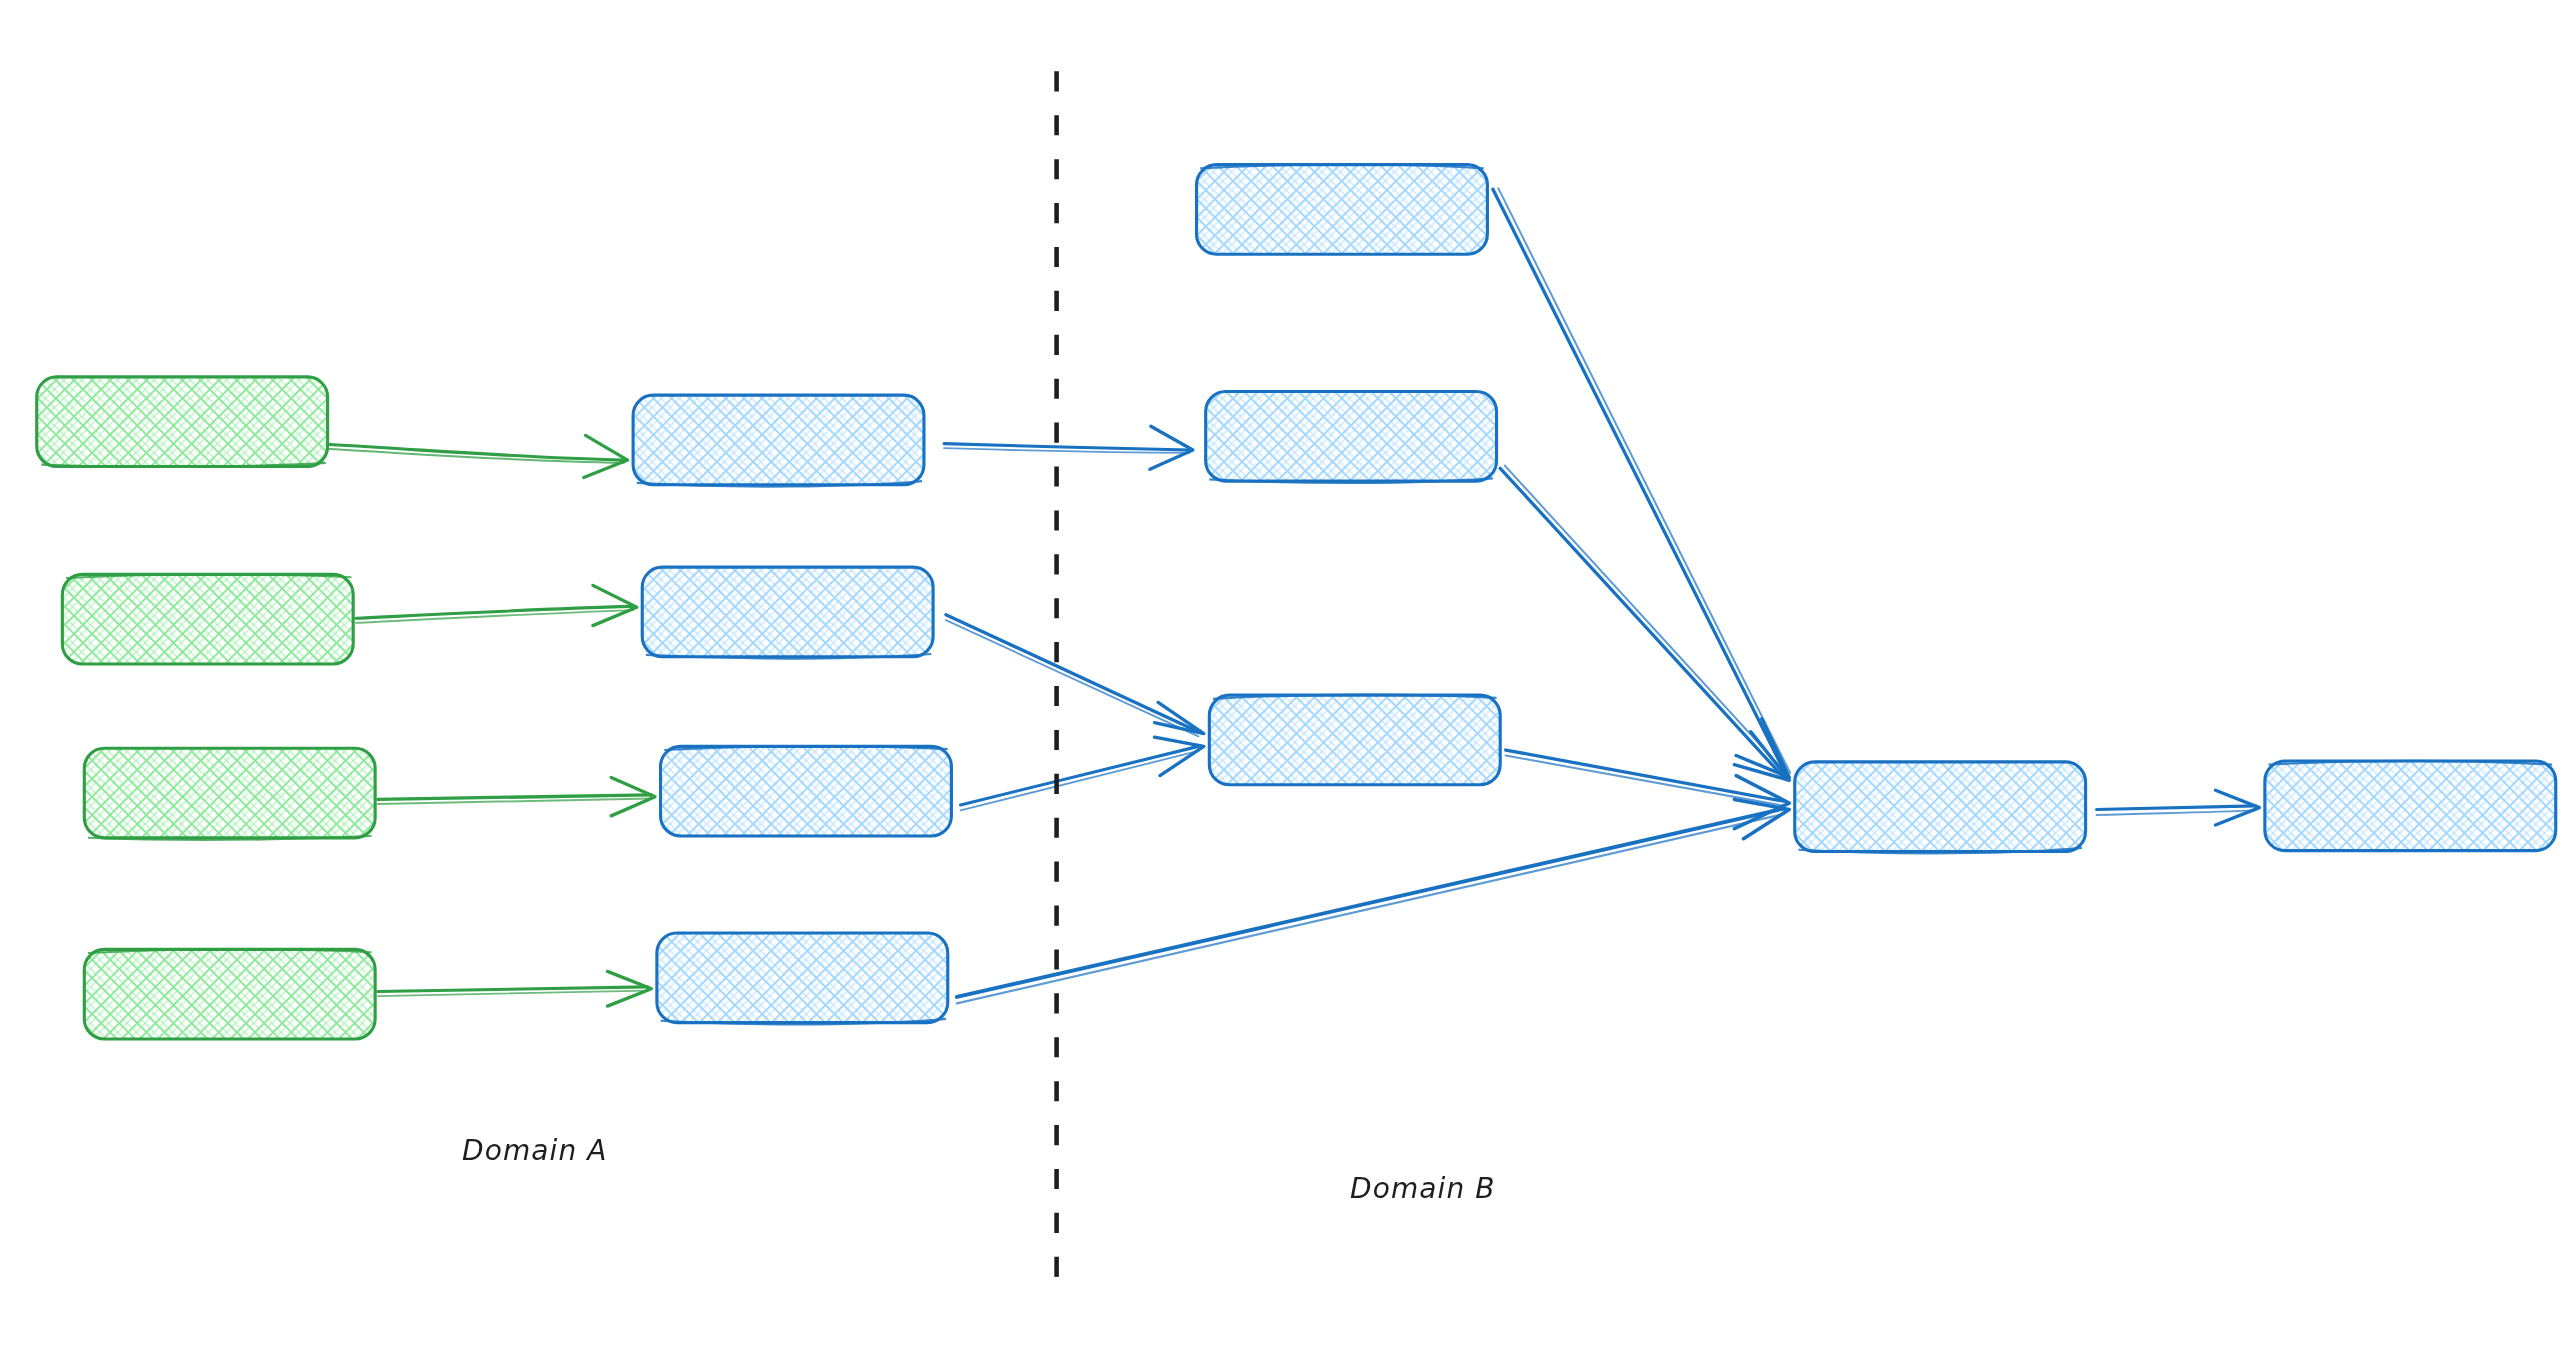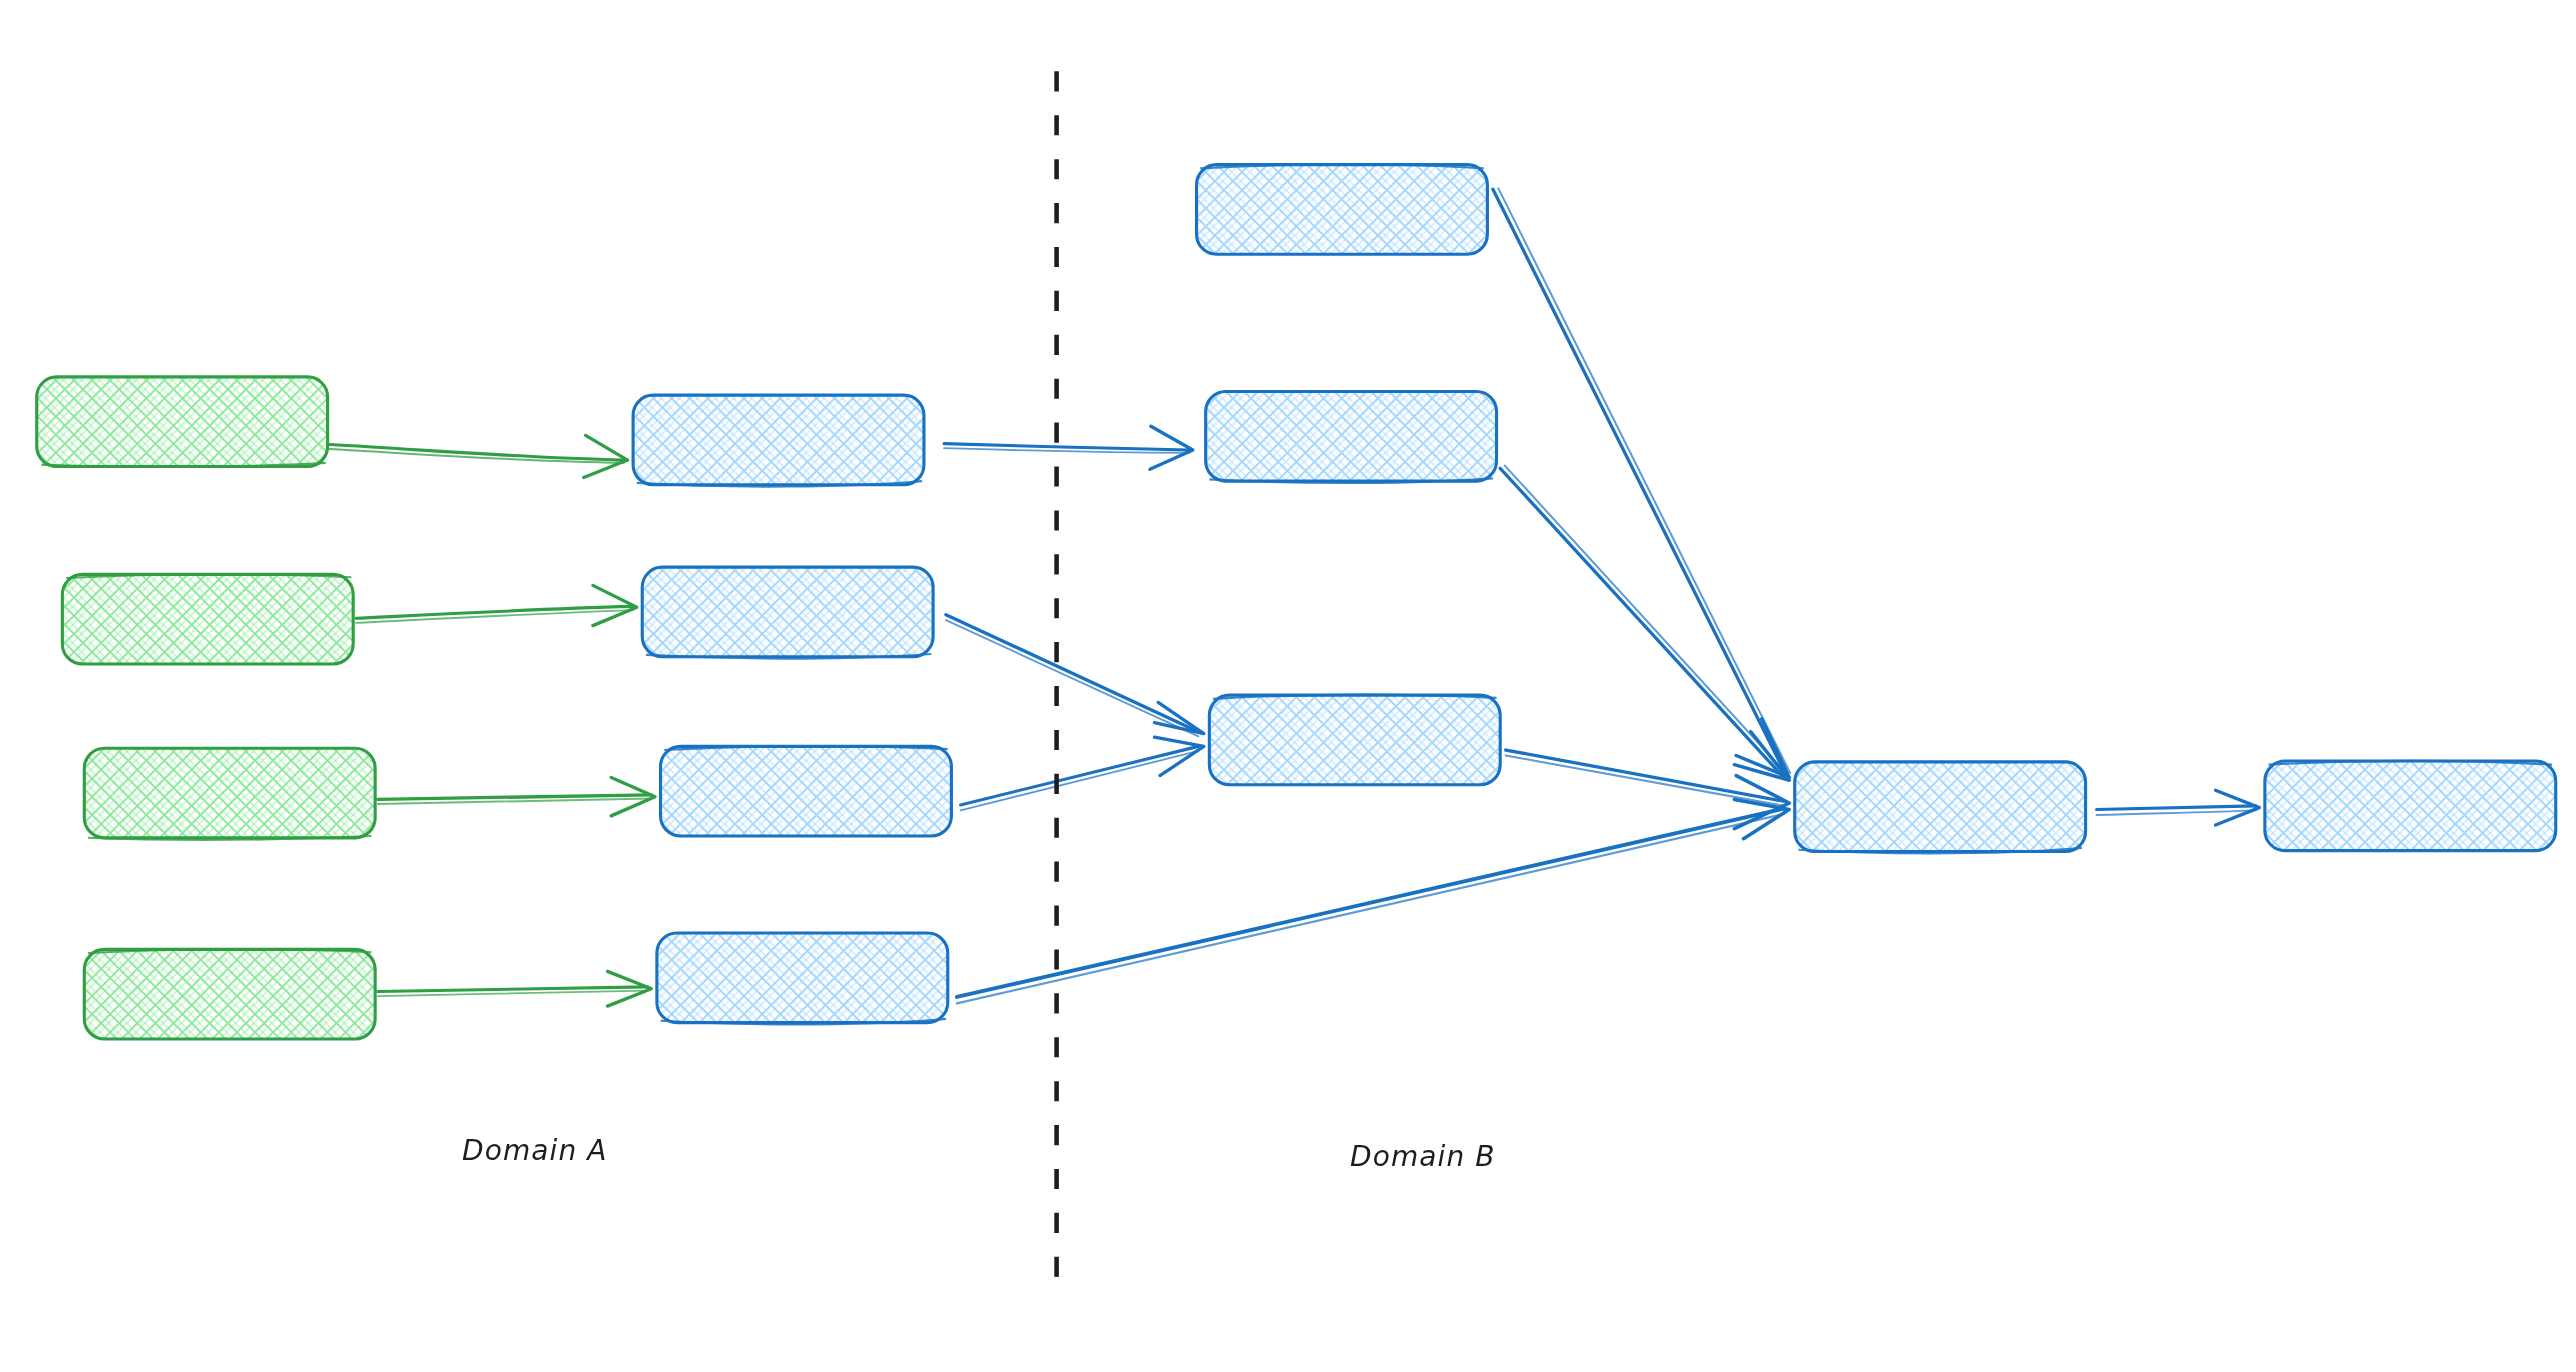--- a/index.html
+++ b/index.html
@@ -34,21 +34,21 @@
     font-family: "DejaVu Sans", sans-serif;
     font-size: 28px;
     font-style: italic;
     font-weight: 500;
     letter-spacing: 1.1px;
     color: #1e1e1e;
     white-space: nowrap;
     user-select: none;
   }
   #domain-a-label { left: 462px; top: 1134px; }
-  #domain-b-label { left: 1350px; top: 1140px; }
+  #domain-b-label { left: 1350px; top: 1172px; }
 </style>
 </head>
 <body>
 
 <div id="canvas">
 
   <svg id="diagram-svg" viewBox="0 0 2816 1500" xmlns="http://www.w3.org/2000/svg">
     <defs>
 
       <pattern id="hatch-green" patternUnits="userSpaceOnUse" width="14" height="14" patternTransform="rotate(45)">

